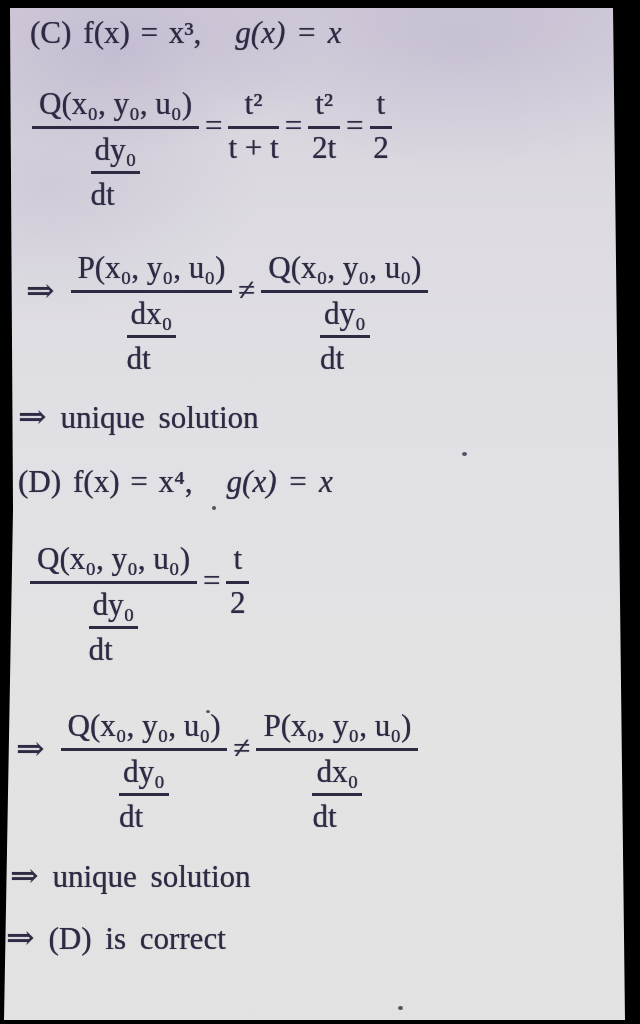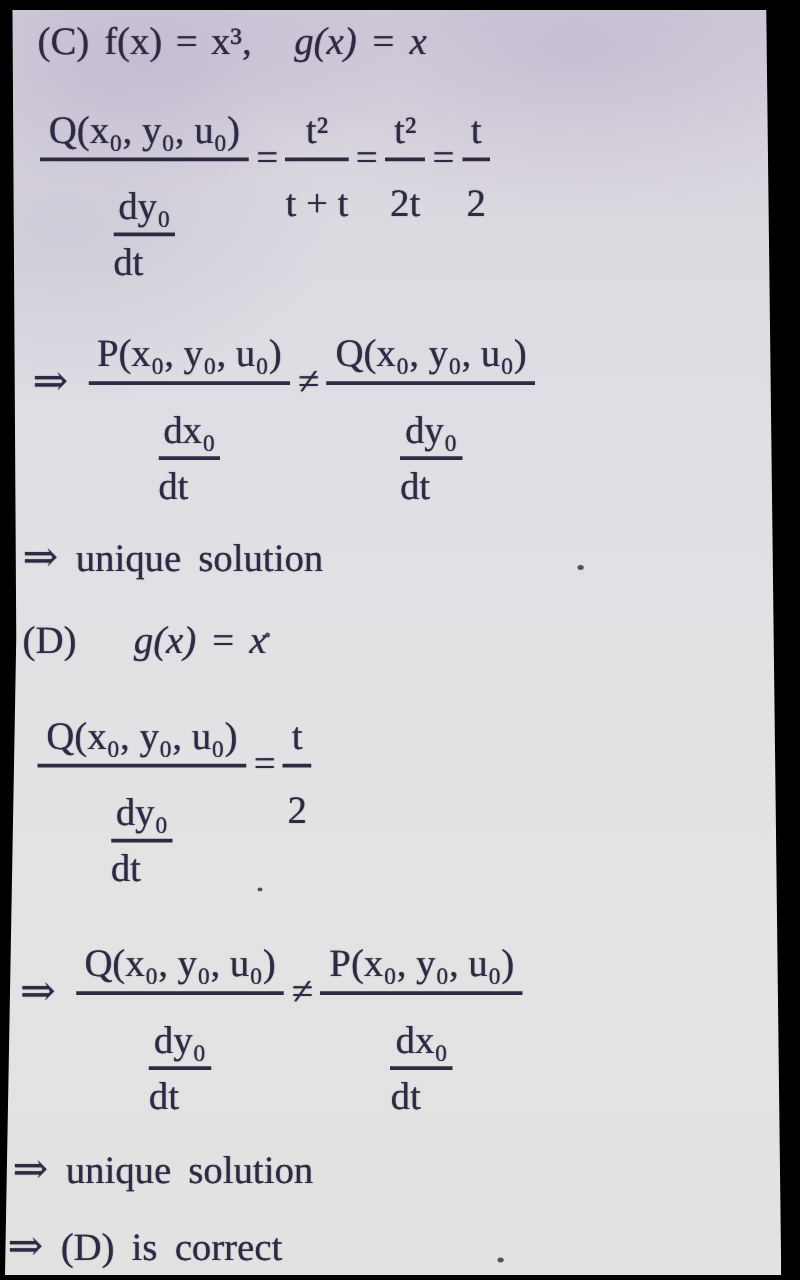--- a/index.html
+++ b/index.html
@@ -78,21 +78,21 @@
     display: flex;
     align-items: flex-end;
     justify-content: center;
     padding: 0 7px 5px 7px;
     line-height: 1.1;
     box-sizing: border-box;
   }
   .eqrow > .frac > .den {
     align-self: stretch;
     border-top: 3px solid var(--ink);
-    padding-top: 17px;
+    padding-top: 2px;
     display: flex;
     justify-content: center;
     line-height: 1.1;
   }
   .ifrac {
     display: flex;
     flex-direction: column;
     align-items: center;
     margin-bottom: 2px;
   }
@@ -202,20 +202,21 @@
     </div>
 
     <div class="textline m-cuniq">
       <span class="arrow-glyph">⇒</span>
       <span>unique solution</span>
     </div>
 
 
     <div class="optline m-dline">
       <span class="opt-label">(D)</span>
+      <span>f(x) = x⁴,</span>
       <span class="gx">g(x) = x</span>
     </div>
 
     <div class="eqrow m-deq1">
       <div class="frac">
         <div class="num">Q(x₀, y₀, u₀)</div>
         <div class="den">
           <div class="ifrac">
             <div class="inum">dy₀</div>
             <div class="iden">dt</div>

